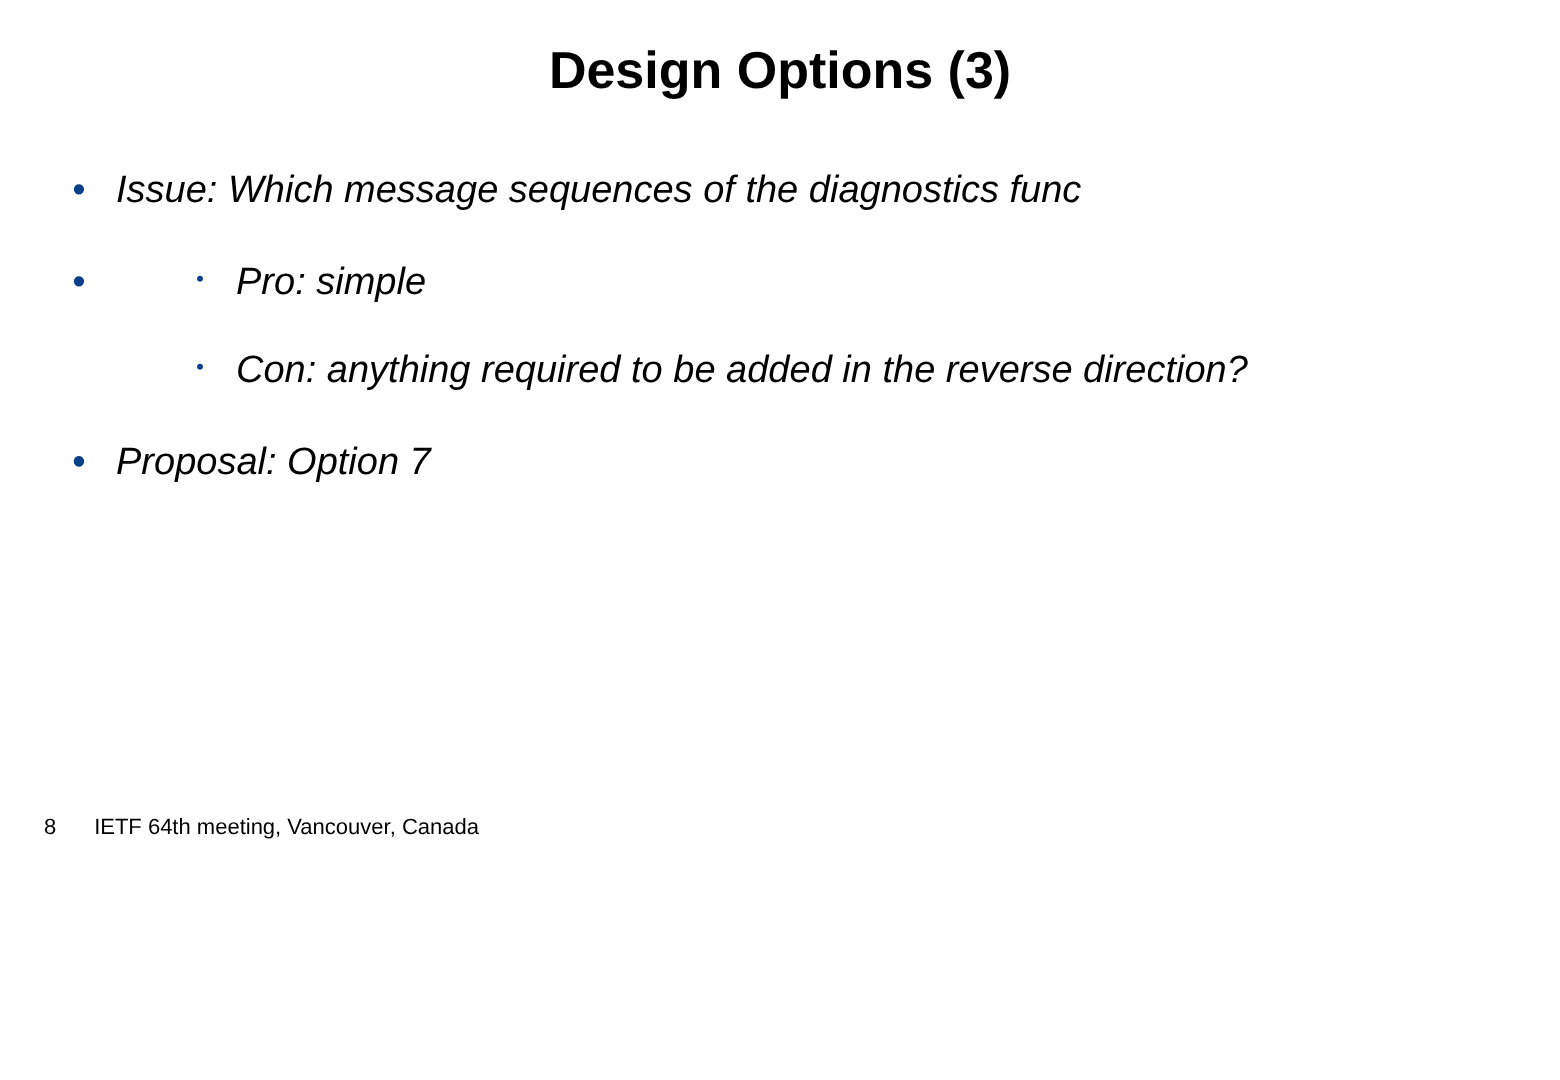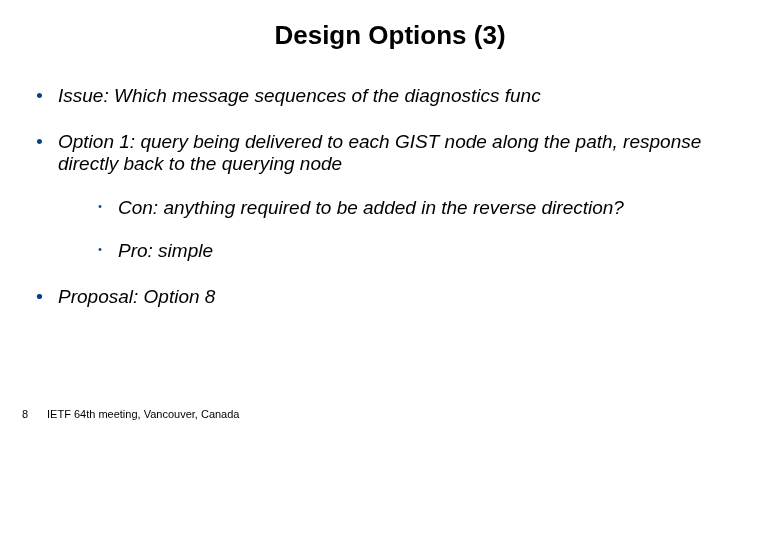--- a/index.html
+++ b/index.html
@@ -82,29 +82,28 @@
 </head>
 <body>
 
 <div class="slide">
   <div class="title">Design Options (3)</div>
 
   <div class="content">
     <ul class="top">
       <li>Issue: Which message sequences of the diagnostics func</li>
       <li>
-        <span>Option 1: query being delivered to each GIST node along the path, response directly back to the querying node</span>
         <ul class="sub">
+          <li>Pro: simple</li>
           <li>Con: anything required to be added in the reverse direction?</li>
-          <li>Pro: simple</li>
         </ul>
       </li>
       <li>
       </li>
-      <li>Proposal: Option 8</li>
+      <li>Proposal: Option 7</li>
     </ul>
   </div>
 
   <div class="footer">
     <span class="pagenum">8</span>
     <span>IETF 64th meeting, Vancouver, Canada</span>
   </div>
 </div>
 
 </body></html>

